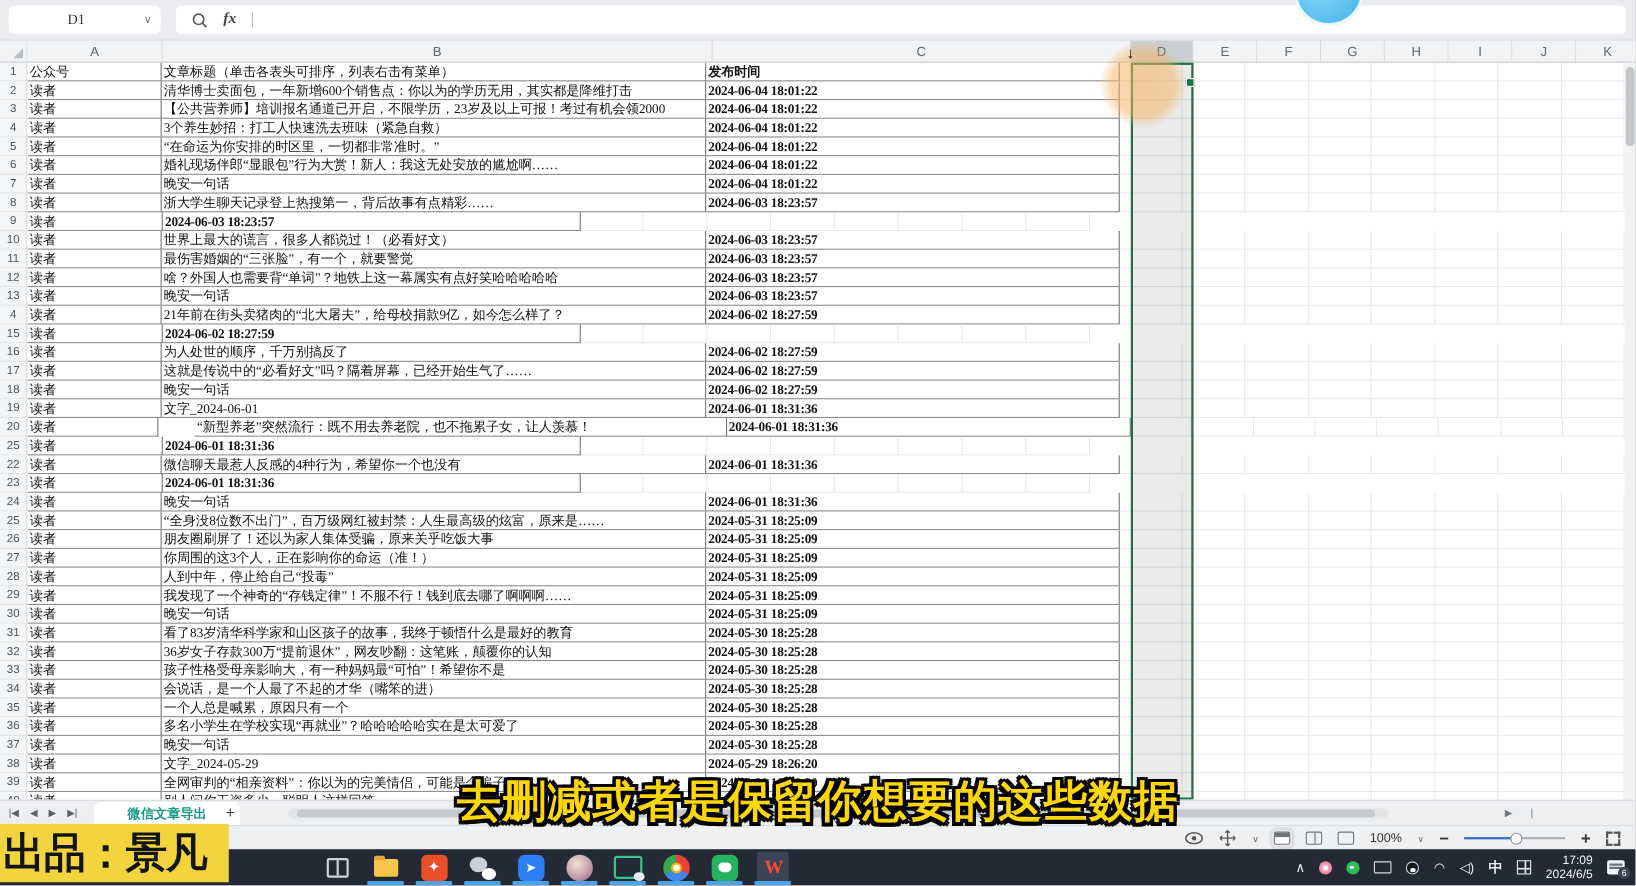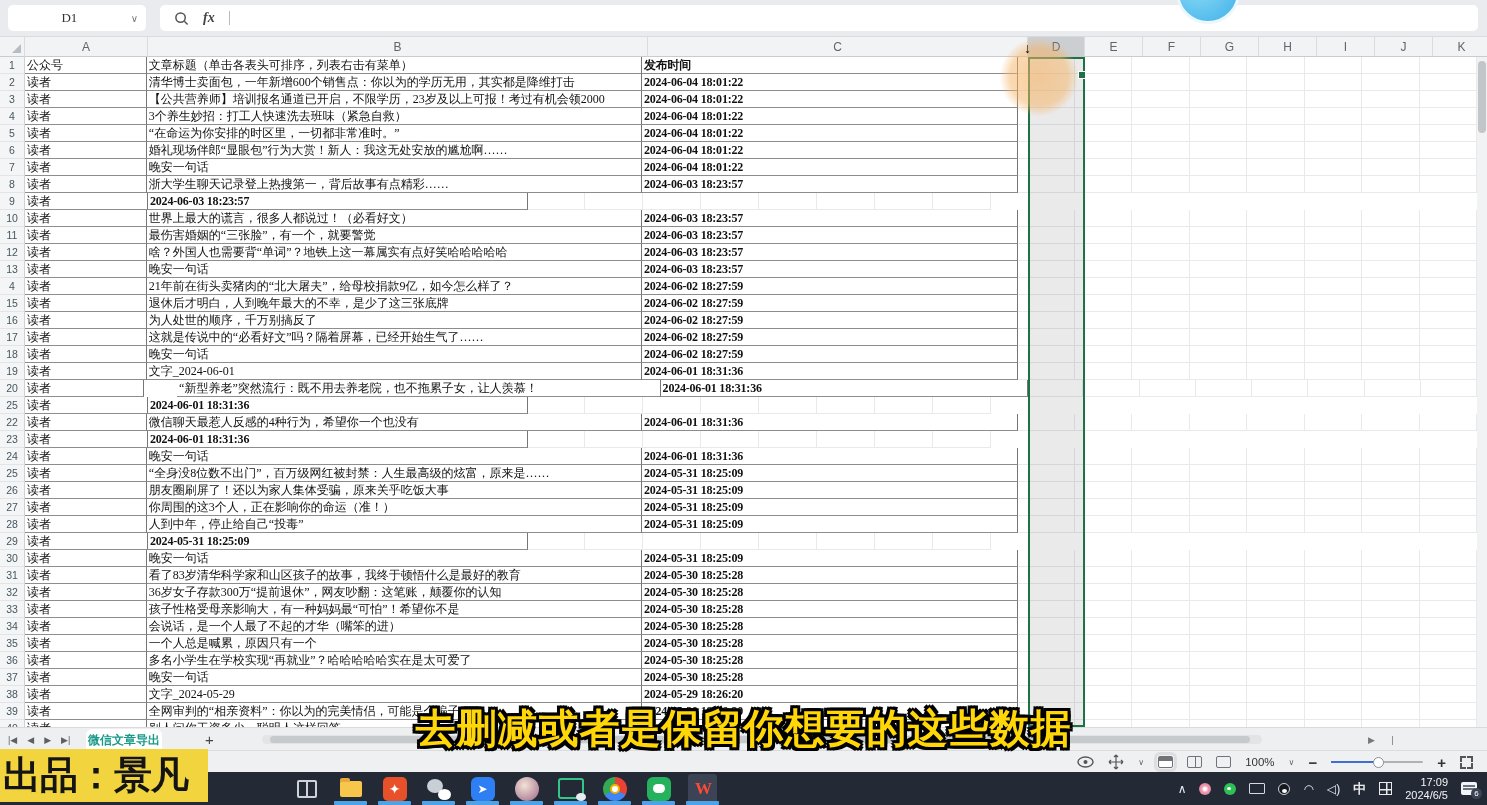--- a/index.html
+++ b/index.html
@@ -46,21 +46,21 @@
   .clickglow{position:absolute;left:1000px;top:38px;width:78px;height:78px;border-radius:50%;z-index:6;
              background:radial-gradient(circle,rgba(245,178,100,.62) 0%,rgba(245,178,100,.5) 52%,rgba(245,178,100,0) 72%);}
   .colcursor{position:absolute;left:1024px;top:40px;z-index:7;font-size:14px;font-weight:900;color:#0a0a0a;}
   
   .vscroll{position:absolute;right:0;top:57px;width:10px;height:670px;background:#f1f2f3;z-index:3;}
   .vthumb{position:absolute;left:1px;top:4px;width:8px;height:72px;border-radius:4px;background:#c3c6c9;}
   
   .tabbar{position:absolute;left:0;top:727px;width:1487px;height:23px;background:#edeff1;border-top:1px solid #d8dadc;z-index:8;}
   .navs{position:absolute;left:8px;top:0;height:23px;display:flex;align-items:center;gap:10px;color:#5a6065;font-size:9px;}
   .navs span{cursor:default;}
-  .sheettab{position:absolute;left:86px;top:1px;height:22px;background:#fff;border-radius:6px 6px 0 0;padding:0 2px;
+  .sheettab{position:absolute;left:86px;top:1px;height:22px;background:#fff;border-radius:6px 6px 0 0;padding:0 30px;
             display:flex;align-items:center;font-size:12px;font-weight:bold;color:#18998a;}
   .addsheet{position:absolute;left:205px;top:0;height:23px;display:flex;align-items:center;font-size:15px;color:#444;}
   .hscroll{position:absolute;left:262px;top:7px;width:1000px;height:9px;border-radius:5px;background:#e2e4e6;}
   .hthumb{position:absolute;left:8px;top:1px;width:980px;height:7px;border-radius:4px;background:#c7cacd;}
   .hs-extra{position:absolute;left:1368px;top:0;height:23px;display:flex;align-items:center;gap:14px;color:#74797e;font-size:9px;}
   
   .statusbar{position:absolute;left:0;top:750px;width:1487px;height:22px;background:#eef0f2;border-top:1px solid #dadcde;z-index:8;
              font-size:11.5px;color:#8d9299;}
   .sb-left{position:absolute;left:10px;top:0;height:22px;display:flex;align-items:center;gap:12px;}
   .sb-grid-icon{width:13px;height:11px;border:1px solid #9aa0a6;border-radius:2px;background:
@@ -388,21 +388,20 @@
         <div class="cell cempty" style="width: 58px;"></div>
         <div class="cell cempty" style="width: 58px;"></div>
         <div class="cell cempty" style="width: 58px;"></div>
         <div class="cell cempty" style="width: 58px;"></div>
         <div class="cell cempty" style="width: 58px;"></div>
         <div class="cell cempty" style="width: 58px;"></div>
         <div class="cell cempty" style="width: 58px;"></div>
       </div>
       <div class="trow">
         <div class="cell cdata" style="width: 123px;">读者</div>
-        <div class="cell cdata" style="width: 500px;">退休后才明白，人到晚年最大的不幸，是少了这三张底牌</div>
         <div class="cell cdata ctime" style="width: 380px;">2024-06-02 18:27:59</div>
         <div class="cell cempty" style="width: 57px;"></div>
         <div class="cell cempty" style="width: 58px;"></div>
         <div class="cell cempty" style="width: 58px;"></div>
         <div class="cell cempty" style="width: 58px;"></div>
         <div class="cell cempty" style="width: 58px;"></div>
         <div class="cell cempty" style="width: 58px;"></div>
         <div class="cell cempty" style="width: 58px;"></div>
         <div class="cell cempty" style="width: 58px;"></div>
       </div>
@@ -568,20 +567,21 @@
         <div class="cell cempty" style="width: 58px;"></div>
         <div class="cell cempty" style="width: 58px;"></div>
         <div class="cell cempty" style="width: 58px;"></div>
         <div class="cell cempty" style="width: 58px;"></div>
         <div class="cell cempty" style="width: 58px;"></div>
         <div class="cell cempty" style="width: 58px;"></div>
         <div class="cell cempty" style="width: 58px;"></div>
       </div>
       <div class="trow">
         <div class="cell cdata" style="width: 123px;">读者</div>
+        <div class="cell cdata" style="width: 500px;">我发现了一个神奇的“存钱定律”！不服不行！钱到底去哪了啊啊啊……</div>
         <div class="cell cdata ctime" style="width: 380px;">2024-05-31 18:25:09</div>
         <div class="cell cempty" style="width: 57px;"></div>
         <div class="cell cempty" style="width: 58px;"></div>
         <div class="cell cempty" style="width: 58px;"></div>
         <div class="cell cempty" style="width: 58px;"></div>
         <div class="cell cempty" style="width: 58px;"></div>
         <div class="cell cempty" style="width: 58px;"></div>
         <div class="cell cempty" style="width: 58px;"></div>
         <div class="cell cempty" style="width: 58px;"></div>
       </div>

